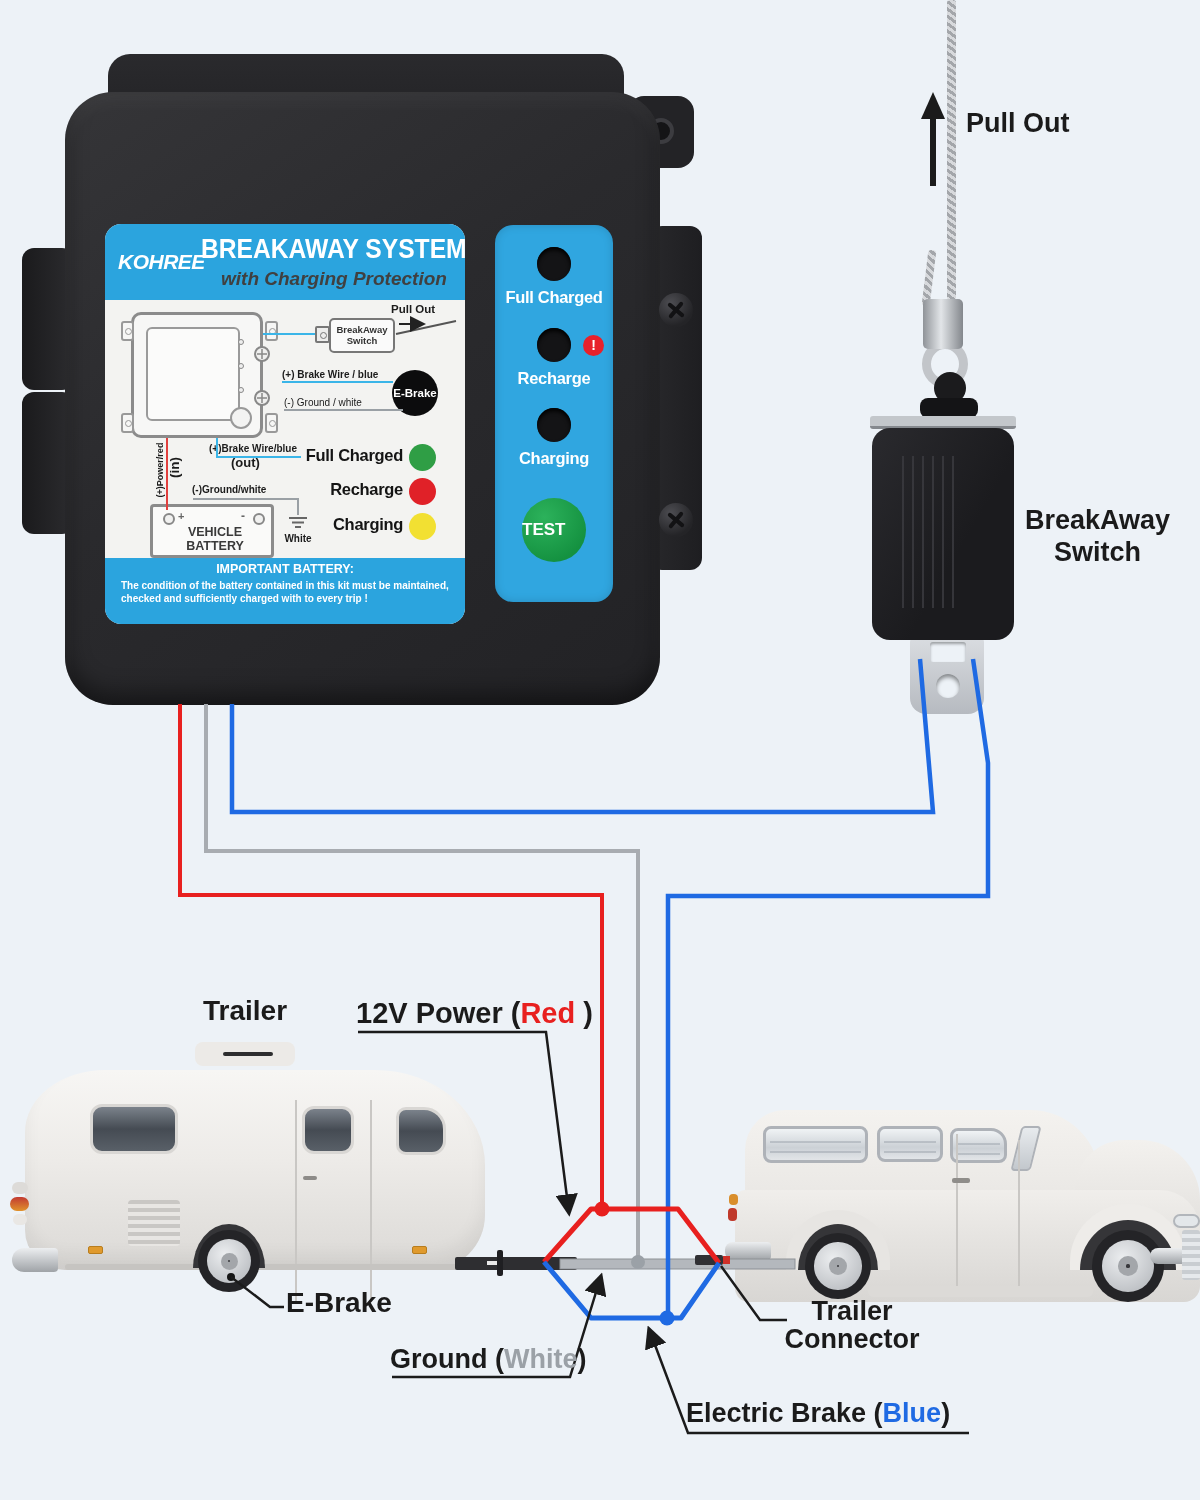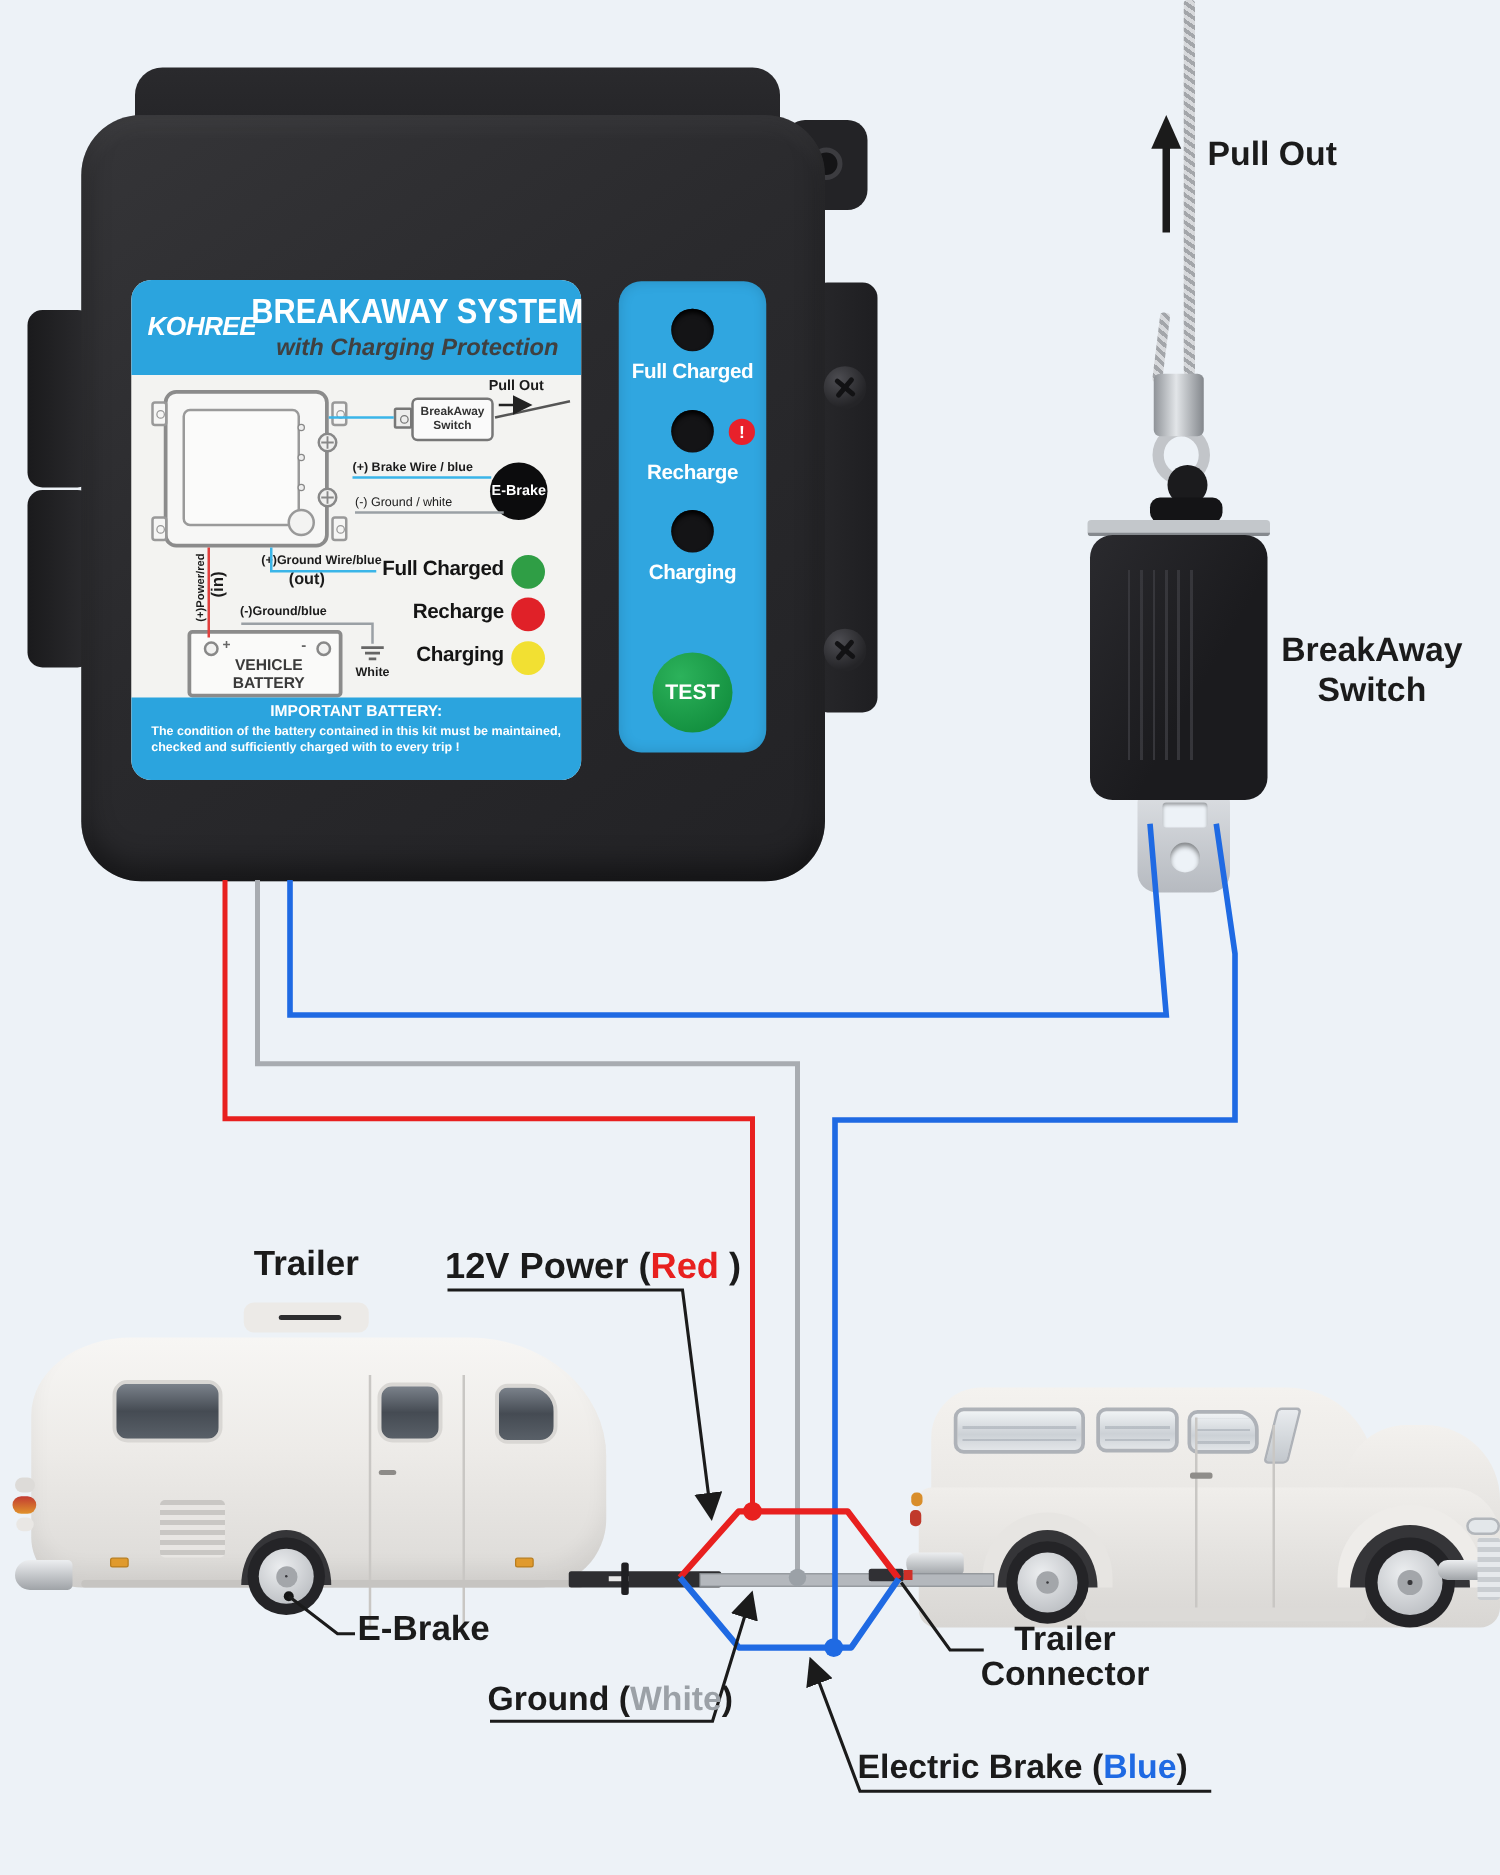--- a/index.html
+++ b/index.html
@@ -72,22 +72,22 @@
 
   
   #panel{left:495px;top:225px;width:118px;height:377px;background:#30a6e0;border-radius:18px;z-index:6;
          box-shadow:inset 0 0 10px rgba(0,0,0,.15);}
   .led{left:42px;width:34px;height:34px;border-radius:50%;background:#141416;box-shadow:inset 0 3px 4px #000;}
   #led1{top:22px;} #led2{top:103px;} #led3{top:183px;}
   .ledlabel{left:0;width:118px;text-align:center;color:#fff;font-size:16.5px;font-weight:bold;letter-spacing:-.3px;}
   #ll1{top:63px;} #ll2{top:144px;} #ll3{top:224px;}
   #badge{left:88px;top:110px;width:21px;height:21px;border-radius:50%;background:#e8212b;color:#fff;
          font-size:14px;font-weight:bold;text-align:center;line-height:21px;}
-  #test{left:27px;top:297px;width:64px;height:64px;border-radius:50%;color:#fff;font-size:17px;font-weight:bold;
-        text-align:center;line-height:64px;background:radial-gradient(circle at 35% 30%,#2cb25b,#149140 75%);}
+  #test{left:27px;top:273px;width:64px;height:64px;border-radius:50%;color:#fff;font-size:17px;font-weight:bold;
+        line-height:64px;background:radial-gradient(circle at 35% 30%,#2cb25b,#149140 75%);}
 
   
   #cable{left:947px;top:0;width:9px;height:300px;z-index:4;border-radius:3px;
          background:repeating-linear-gradient(35deg,#d7d9dc 0 3px,#a3a6aa 3px 6px);}
   #stub{left:925px;top:250px;width:8px;height:56px;transform:rotate(7deg);z-index:4;border-radius:3px;
         background:repeating-linear-gradient(35deg,#d7d9dc 0 3px,#a3a6aa 3px 6px);}
   #crimp{left:923px;top:299px;width:40px;height:50px;border-radius:5px;z-index:5;
          background:linear-gradient(90deg,#8f9398,#e2e5e8 45%,#83878c);}
   #loop{left:922px;top:340px;width:46px;height:48px;border:9px solid #c2c5c9;border-radius:50%;z-index:4;}
   #pin{left:934px;top:372px;width:32px;height:32px;background:#1b1b1d;border-radius:50%;z-index:5;}
@@ -300,23 +300,23 @@
     </div>
     <div id="mininub"></div>
     <div id="miniswitch">
       <span style="display:block">BreakAway</span>
       <span style="display:block">Switch</span>
     </div>
     <div id="minipull">Pull Out</div>
     <div id="minibrakein">(+) Brake Wire / blue</div>
     <div id="minigndin">(-) Ground / white</div>
     <div id="miniebrake">E-Brake</div>
-    <div id="minibrakeout">(+)Ground Wire/blue</div>
+    <div id="minibrakeout">(+)Brake Wire/blue</div>
     <div id="miniout">(out)</div>
-    <div id="minigndout">(-)Ground/blue</div>
+    <div id="minigndout">(-)Ground/white</div>
     <div id="minipower">(+)Power/red</div>
     <div id="miniin">(in)</div>
 
     <div id="battery">
       <div id="termp" class="term"></div>
       <div id="termn" class="term"></div>
       <div id="plus">+</div>
       <div id="minus">-</div>
       <div id="battext">
         <span>VEHICLE</span>

